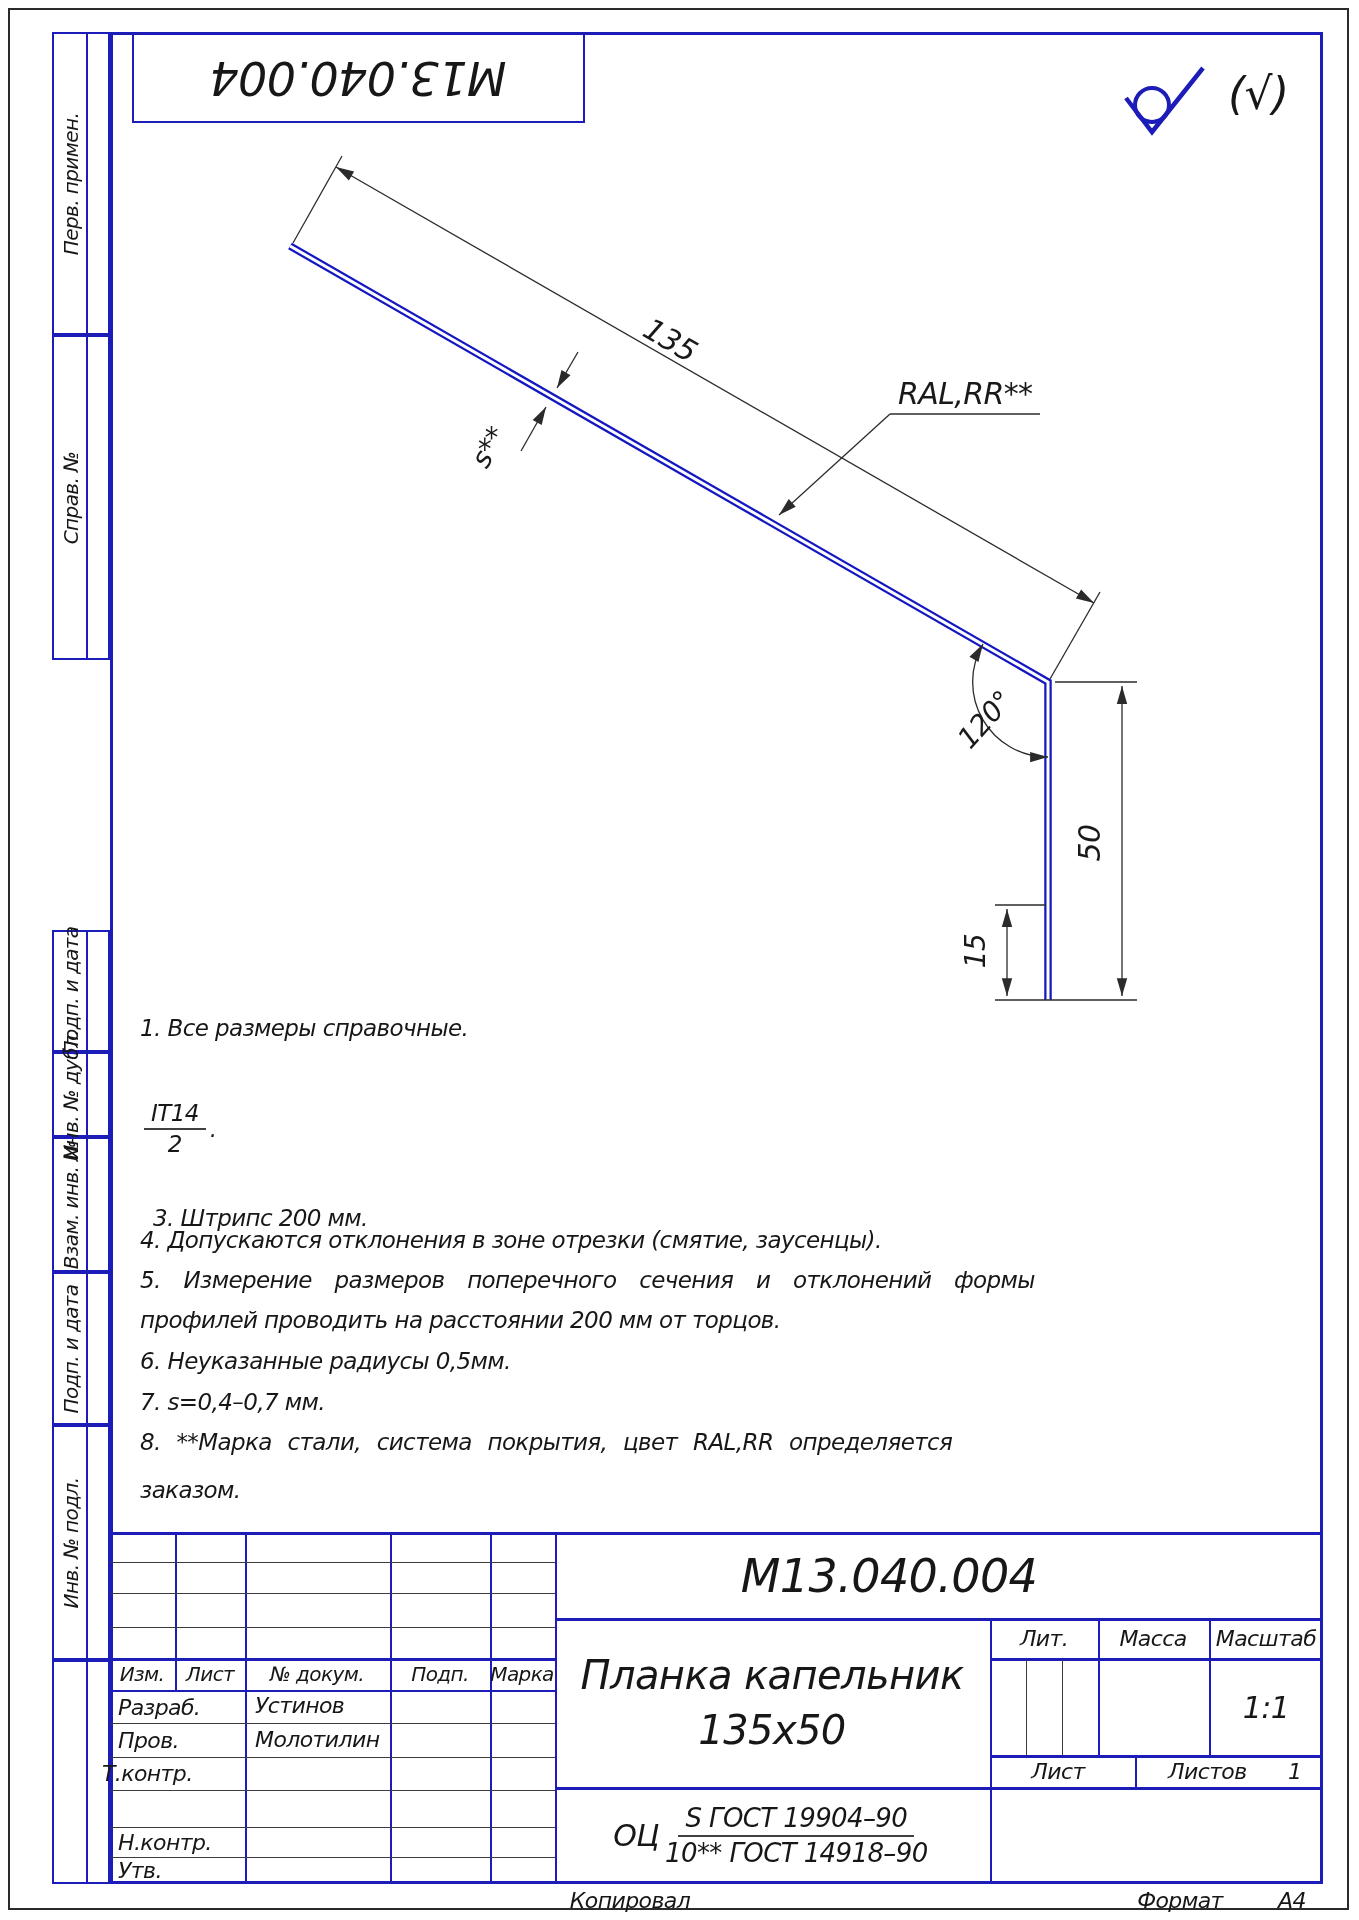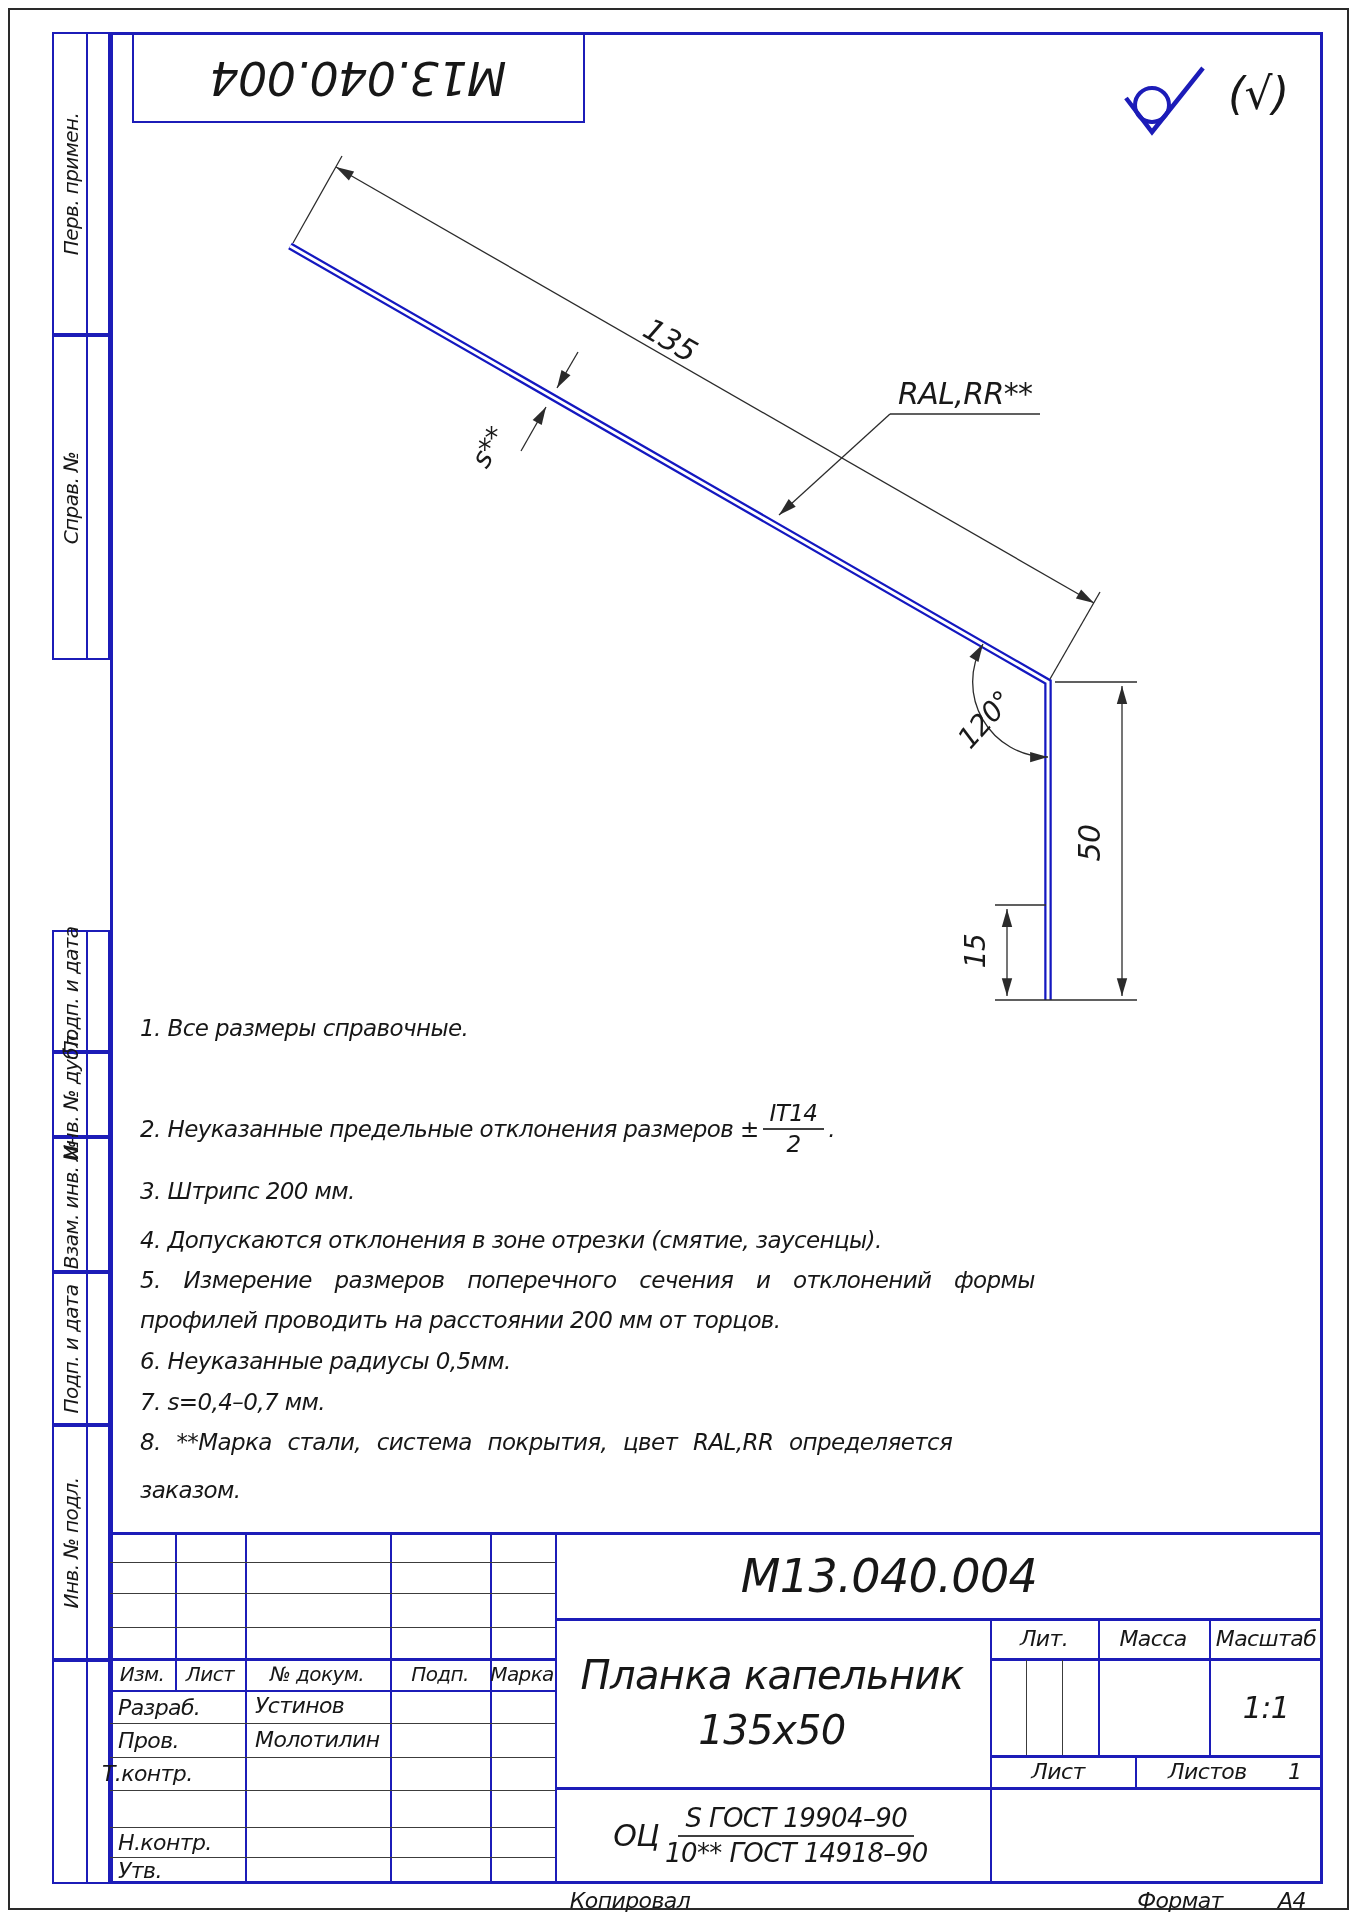--- a/index.html
+++ b/index.html
@@ -125,28 +125,27 @@
 
   <g stroke="#2b2b2b" stroke-width="1.3">
     <line x1="995" y1="905" x2="1046" y2="905"></line>
     <line x1="1007" y1="909" x2="1007" y2="996" marker-start="url(#ar)" marker-end="url(#ar)"></line>
   </g>
   <text x="985" y="951" font-size="28" text-anchor="middle" transform="rotate(-90 985 951)">15</text>
 </svg>
 
 <div class="note it f29" style="top:1015px;">1.  Все размеры справочные.</div>
 <div class="note it f29" style="top:1100px;display:flex;align-items:center;">
-  <span>2.  Неуказанные предельные отклонения размеров ±</span>
   <span class="frac">
     <span class="num">IT14</span>
     <span class="den">2</span>
   </span>
   <span>.</span>
 </div>
-<div class="note it f29" style="top:1178px;">3.  Штрипс 200 мм.</div>
+<div class="note it f29" style="top:1205px;margin-left:13px;">3.  Штрипс 200 мм.</div>
 <div class="note it f29" style="top:1227px;">4.  Допускаются отклонения в зоне отрезки (смятие, заусенцы).</div>
 <div class="note it f29" style="top:1267px;word-spacing:16px;">5.  Измерение размеров поперечного сечения и отклонений формы</div>
 <div class="note it f29" style="top:1307px;">профилей проводить на расстоянии 200 мм от торцов.</div>
 <div class="note it f29" style="top:1348px;">6.  Неуказанные  радиусы 0,5мм.</div>
 <div class="note it f29" style="top:1389px;">7.  s=0,4–0,7 мм.</div>
 <div class="note it f29" style="top:1429px;word-spacing:9px;">8.  **Марка стали, система покрытия, цвет RAL,RR определяется</div>
 <div class="note it f29" style="top:1477px;">заказом.</div>
 
 <div>
 

